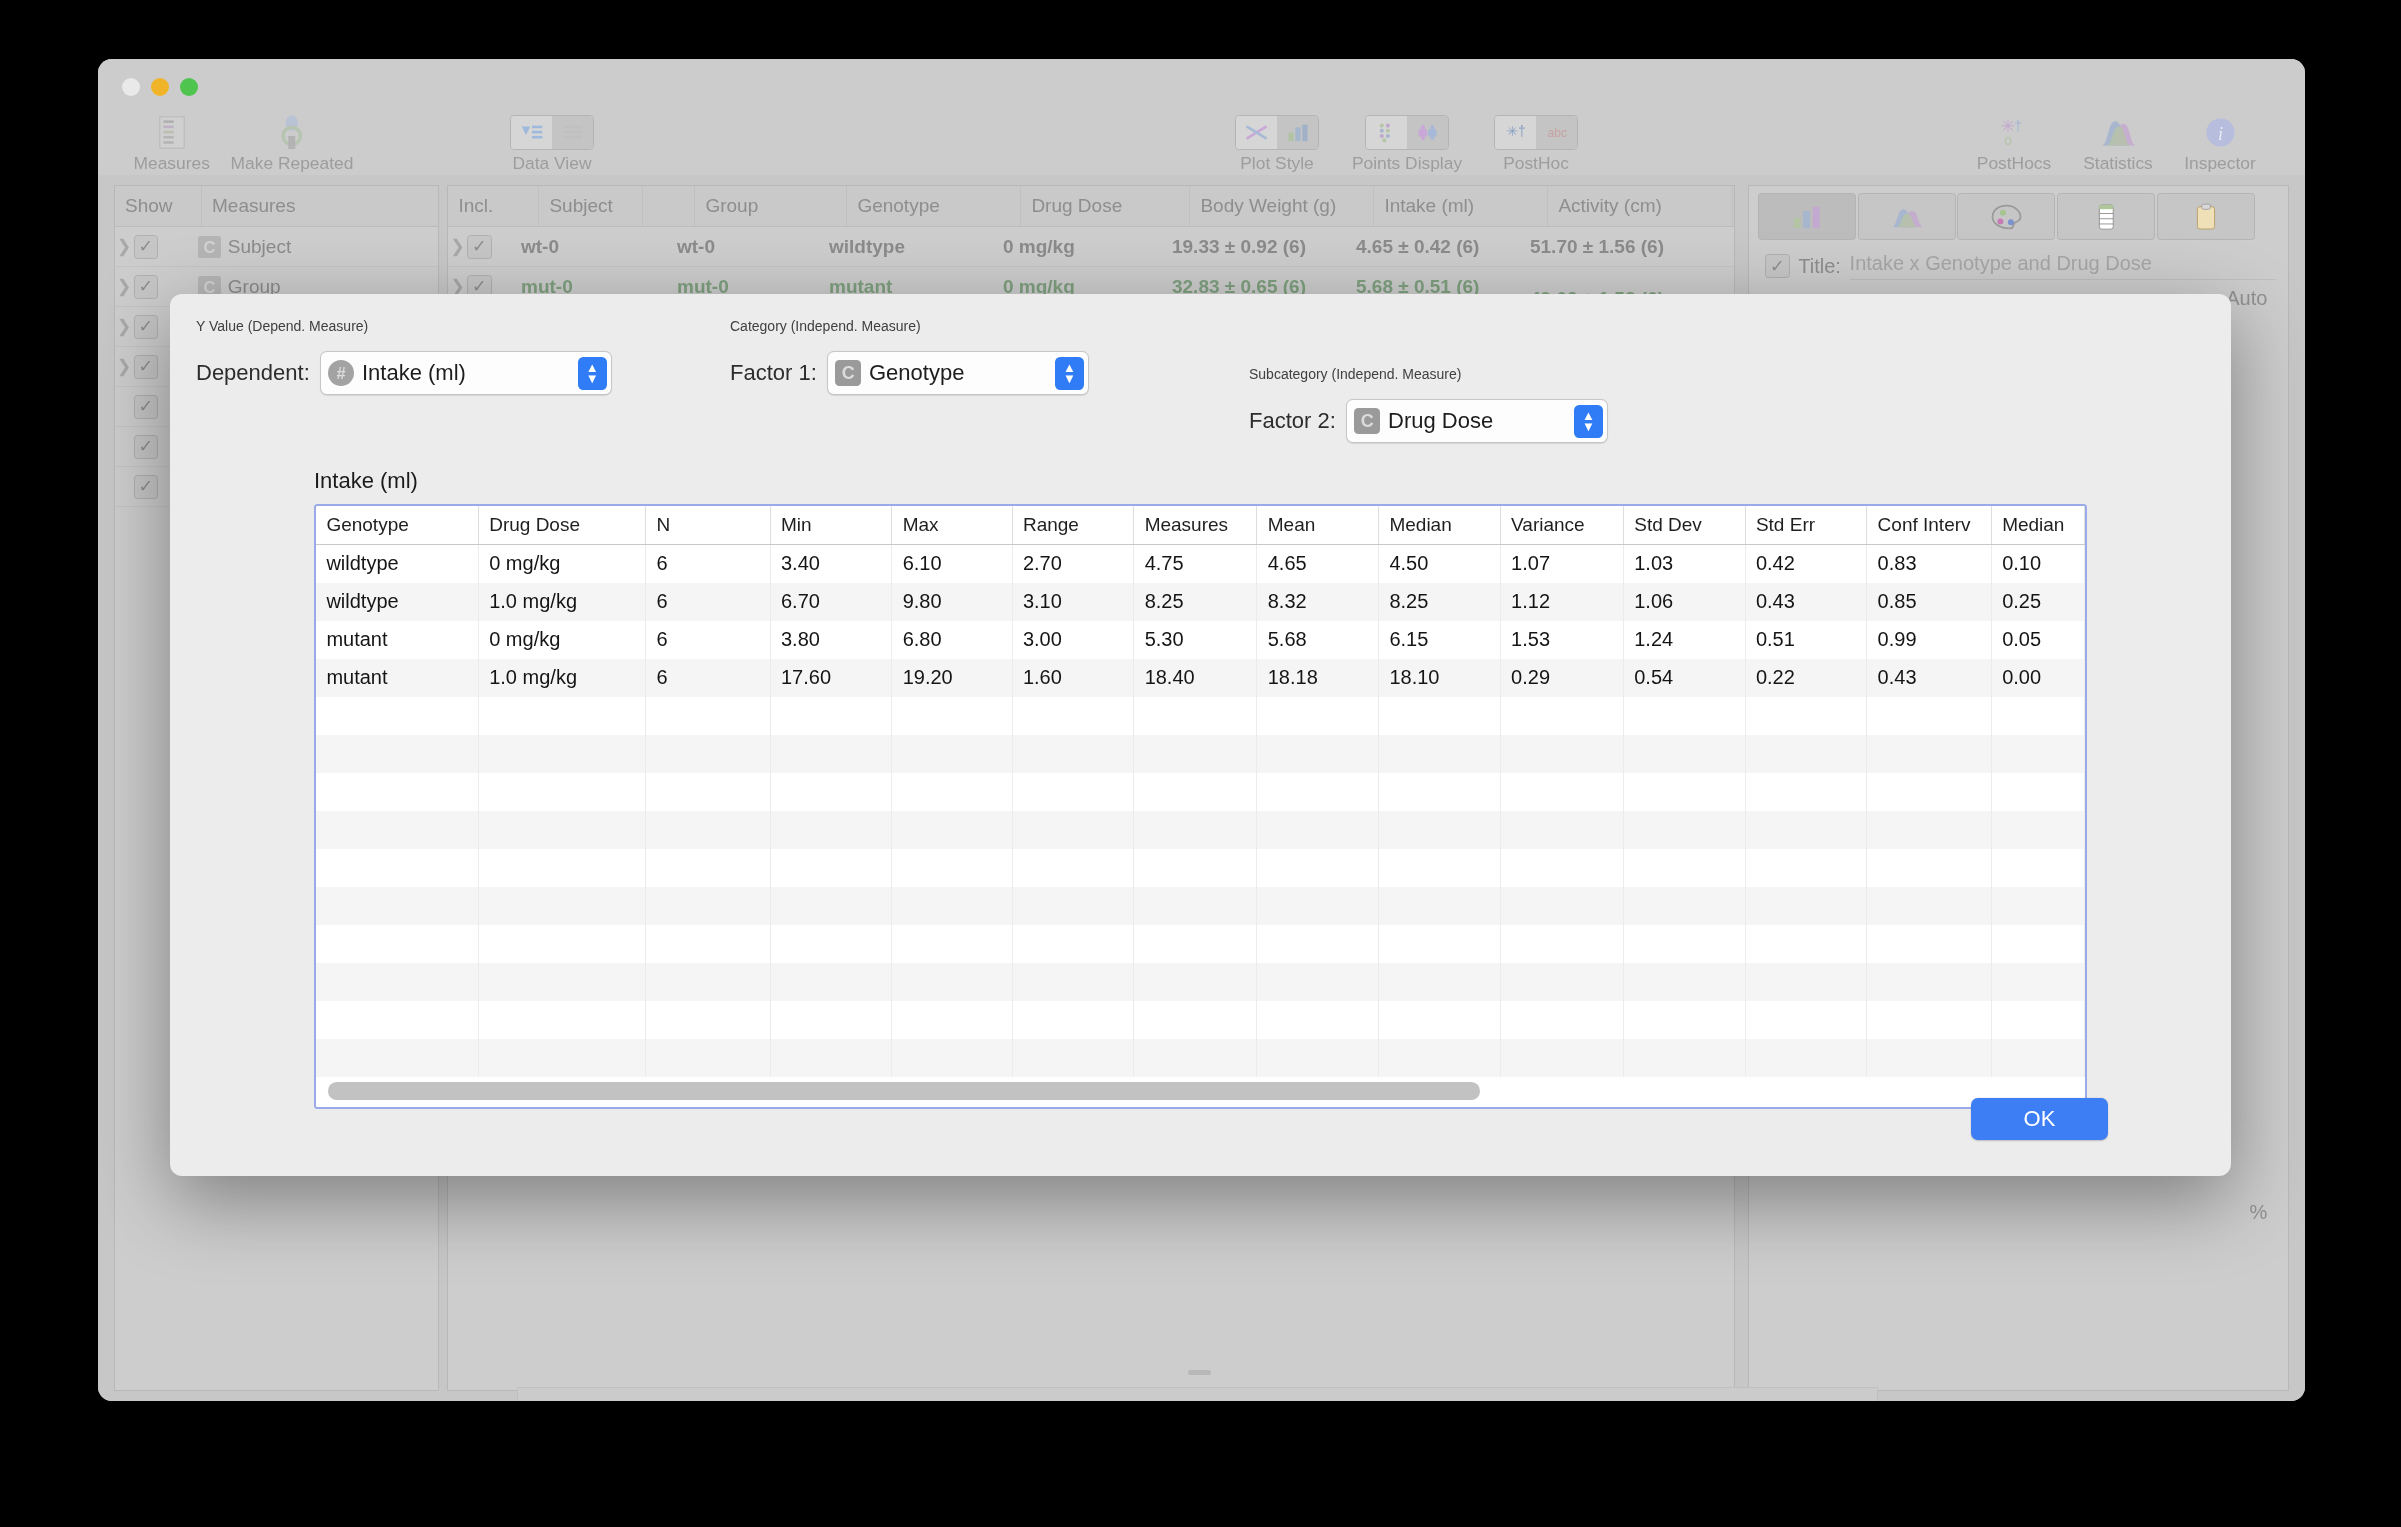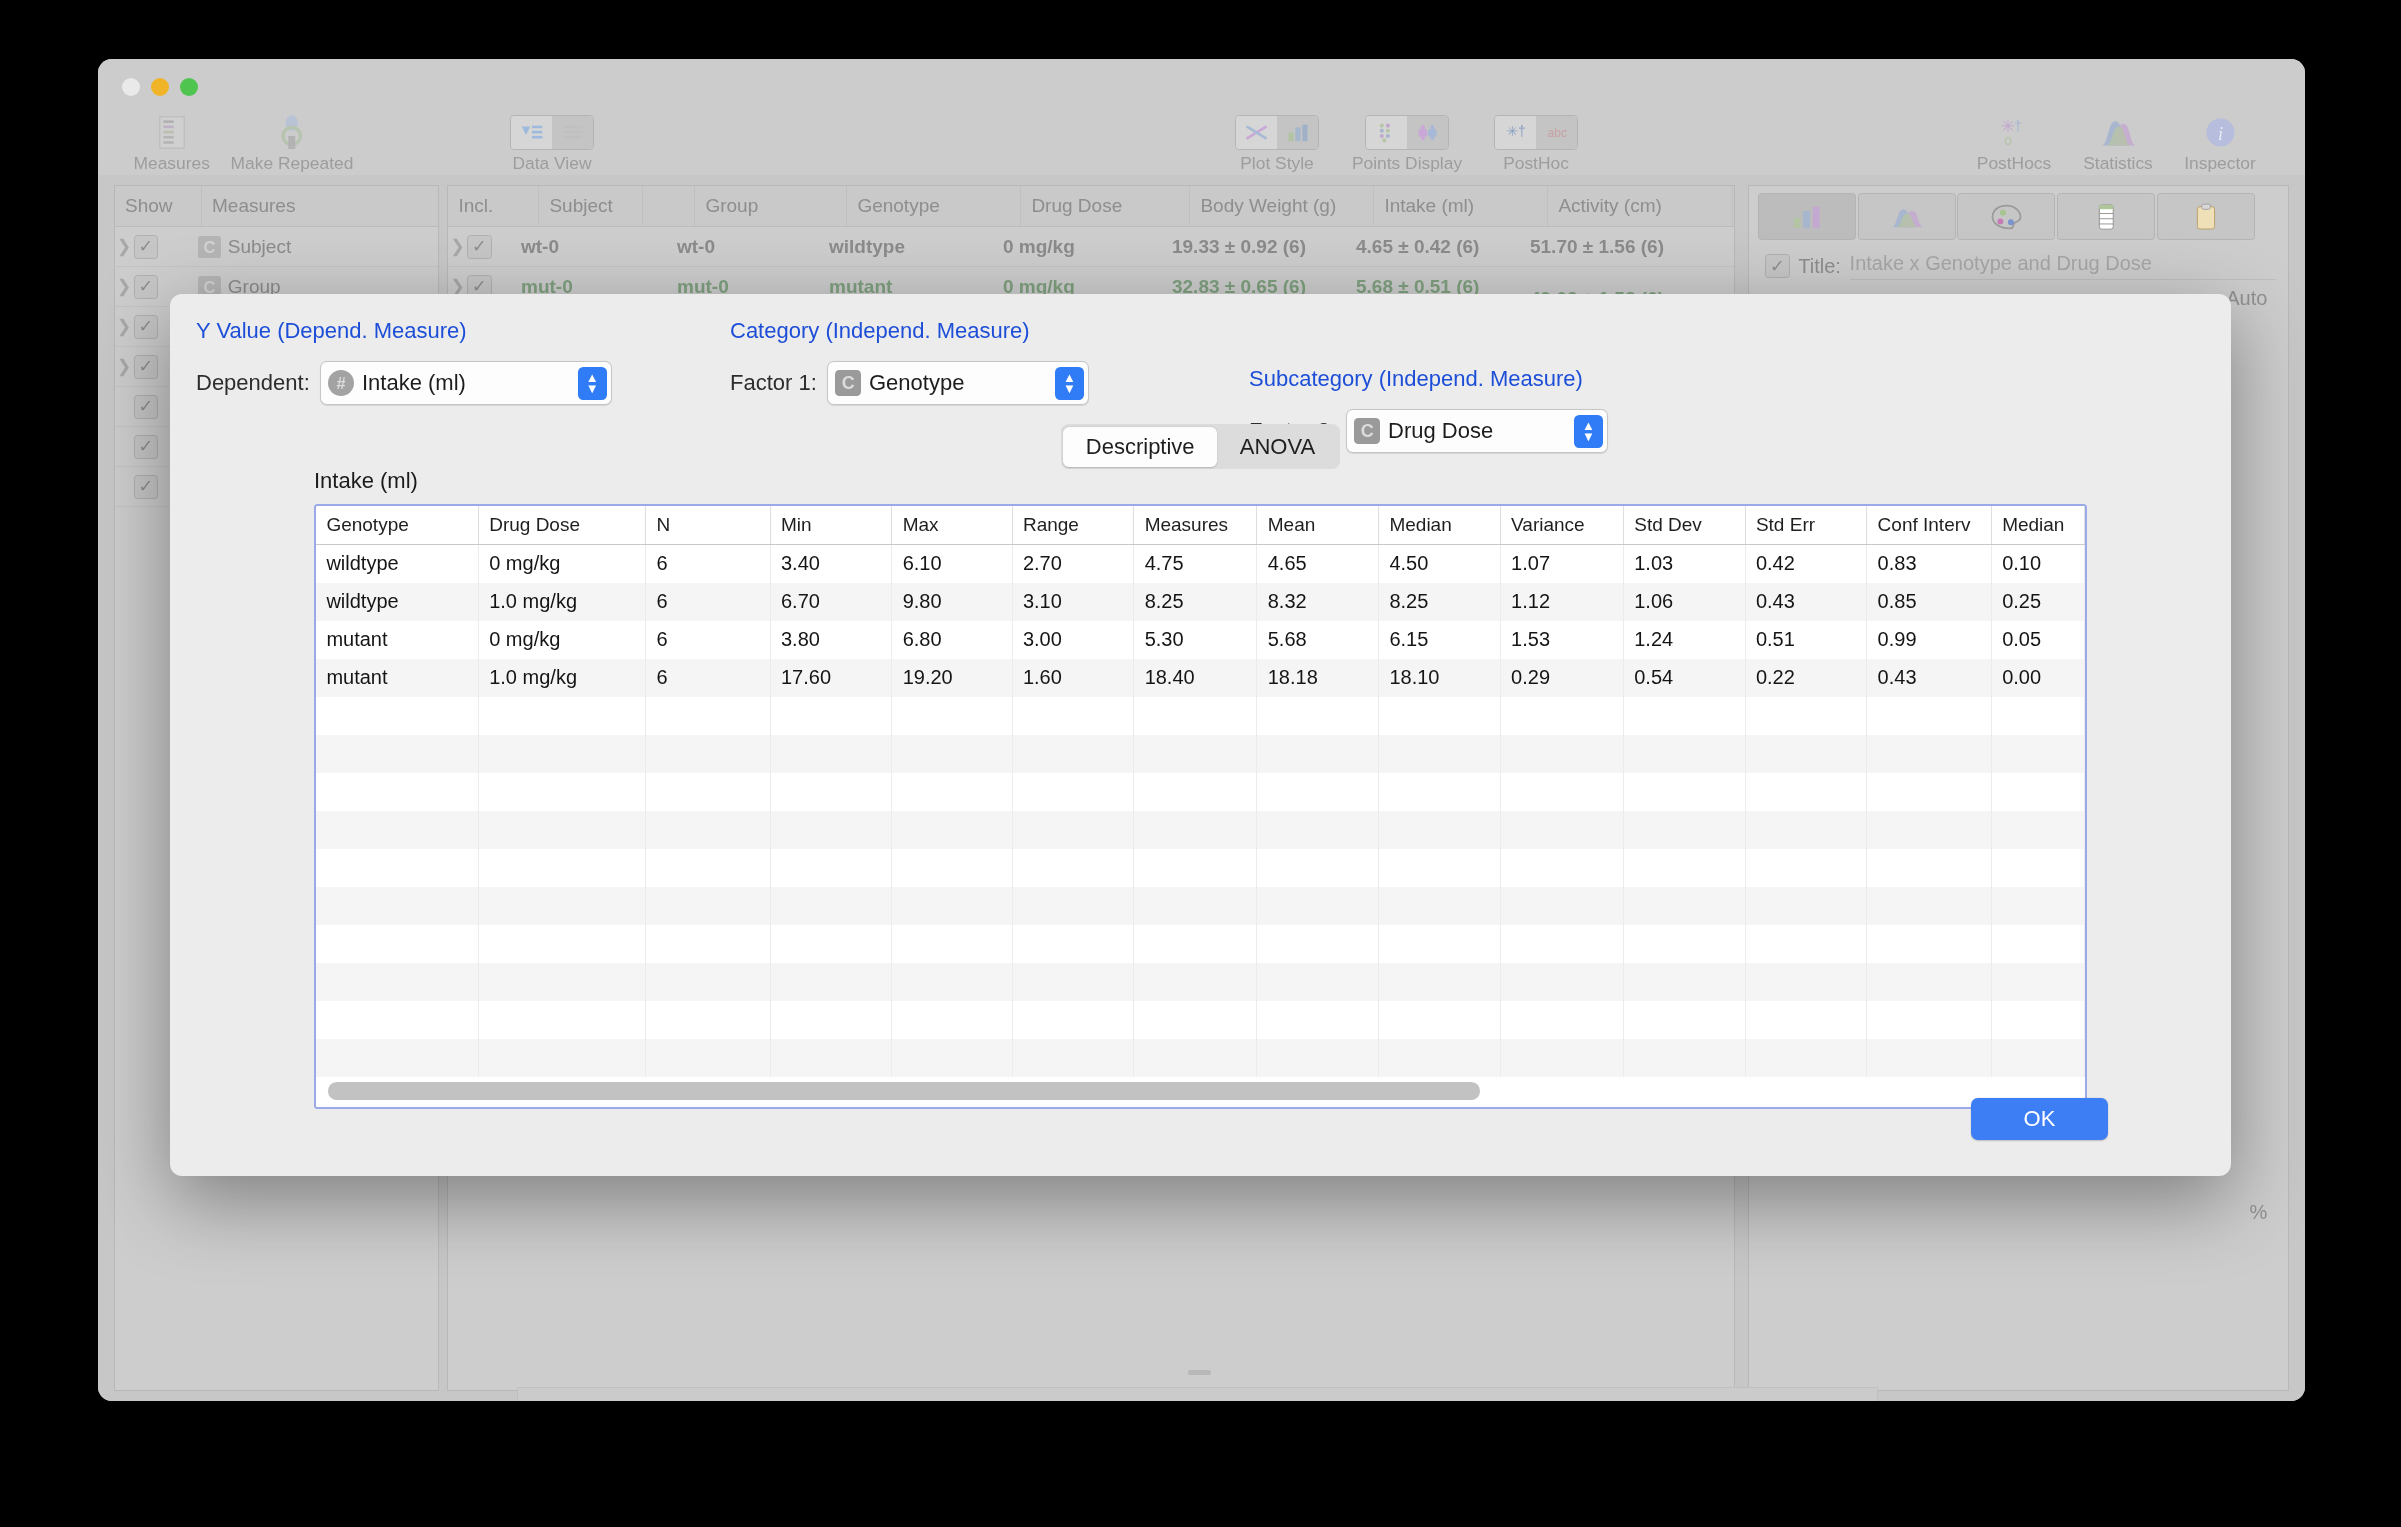--- a/index.html
+++ b/index.html
@@ -76,21 +76,21 @@
   .cap-handle{position:absolute;left:1090px;top:1195px;width:22.6px;height:5.2px;background:#b8b8b8;border-radius:2.6px;}
 
   
   .dialog{
     position:absolute;left:170px;top:294px;width:2061px;height:882px;
     background:#ececec;border-radius:12px;
     box-shadow:0 24px 78px rgba(0,0,0,.38);
   }
   .selector-row{position:absolute;left:0;right:0;top:0;height:122px;}
   .sel-group{position:absolute;top:0;}
-  .sel-heading{font-size:22px;color:#1d4ed8;}
+  .sel-heading{font-size:14px;color:#404040;}
   .sel-line{display:flex;align-items:center;margin-top:17.4px;gap:10.4px;}
   .sel-label{font-size:22px;color:#2d2d2d;}
   .popup{
     position:relative;height:42px;background:#fdfdfd;border:0.9px solid #c6c6c6;border-radius:7px;
     display:flex;align-items:center;padding:0 5.2px 0 7px;box-shadow:0 0.9px 0.9px rgba(0,0,0,.10);
   }
   .popup .pbadge{width:26px;height:26px;background:#9a9a9a;color:#dcdcdc;font-weight:bold;font-size:18px;
       border-radius:4.3px;display:flex;align-items:center;justify-content:center;margin-right:7.8px;}
   .popup .pbadge.round{border-radius:50%;background:#a3a3a3;font-size:16.5px;}
   .popup .ptext{font-size:22px;color:#1d1d1d;white-space:nowrap;}
@@ -484,26 +484,20 @@
           <span class="ptext">Drug Dose</span>
           <span class="parrows">
               <span>▲</span>
               <span>▼</span>
             </span>
         </span>
       </div>
     </div>
   </div>
 
-  <div class="tabbar">
-    <div class="seg-tabs">
-      <div class="seg-tab on">Descriptive</div>
-      <div class="seg-tab">ANOVA</div>
-    </div>
-  </div>
 
   <div class="table-wrap">
     <div class="table-caption">Intake (ml)</div>
     <div class="table-box">
       <table class="dt">
         <thead>
             <tr id="dt-head">
               <th style="width: 103px;">Genotype</th>
               <th style="width: 106px;">Drug Dose</th>
               <th style="width: 76px;">N</th>

